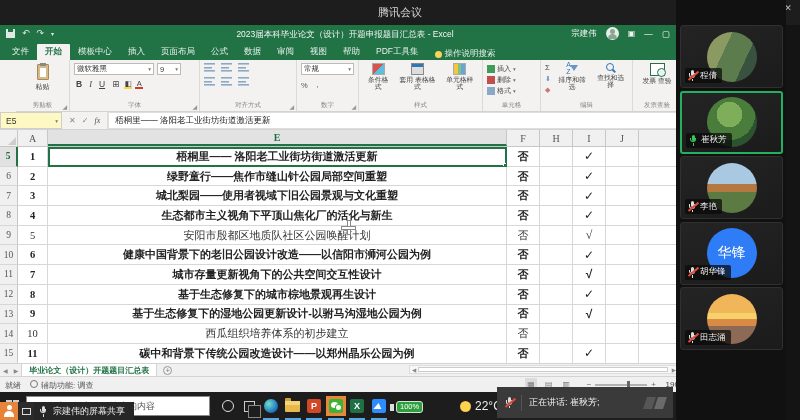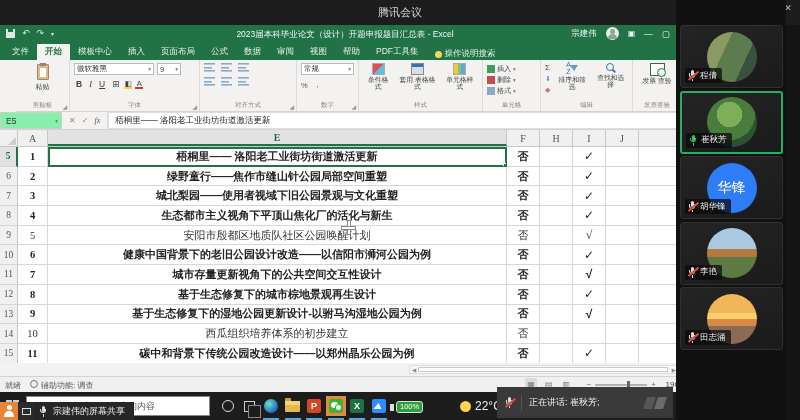--- a/index.html
+++ b/index.html
@@ -70,21 +70,21 @@
   .sortic::after{content:"Z";position:absolute;left:0;top:5px;font-size:7px;color:#2f76b5;}
   .funnel{position:absolute;right:0;top:2px;width:0;height:0;border-left:4px solid transparent;border-right:4px solid transparent;border-top:6px solid #6a96c5;}
   .mag { width:10px; height:10px; position:relative; }
   .mag::before{content:"";position:absolute;left:0;top:0;width:6px;height:6px;border:1.6px solid #2f76b5;border-radius:50%;}
   .mag::after{content:"";position:absolute;left:6.5px;top:6.5px;width:4px;height:1.6px;background:#2f76b5;transform:rotate(45deg);}
   .inv-ic { width:15px; height:13px; border:1px solid #217346; background:#fff; position:relative; }
   .inv-ic::after{content:"";position:absolute;right:-2px;bottom:-2px;width:7px;height:7px;border:1.5px solid #217346;border-radius:50%;background:#eaf3ee;}
 
   
   #fxbar { position:absolute; left:0; top:87px; width:690px; height:18px; background:#f3f2f1; border-bottom:1px solid #d5d3d1; display:flex; align-items:stretch; }
-  #namebox { width:62px; background:#86efac; border:1px solid #d0cecb; font-size:8.5px; color:#333; display:flex; align-items:center; padding-left:5px; }
+  #namebox { width:62px; background:#fef9c3; border:1px solid #d0cecb; font-size:8.5px; color:#333; display:flex; align-items:center; padding-left:5px; }
   #namebox .car{ margin-left:auto; margin-right:3px; }
   .fxbtns { display:flex; align-items:center; gap:6px; padding:0 7px; color:#8a8886; font-size:8px; border-right:1px solid #ddd; }
   .fxbtns .fx { font-style:italic; font-family:"Liberation Serif",serif; color:#555; }
   #fxtext { flex:1; background:#fff; border:1px solid #e0dedc; font-size:8.5px; color:#222; display:flex; align-items:center; padding-left:6px; }
   #fxbar .endcar { display:flex; align-items:center; padding:0 4px; color:#888; font-size:6px; }
 
   
   #grid { position:absolute; left:0; top:105px; width:690px; height:233px; background:#fff; overflow:hidden; }
   #colhdrs { display:flex; height:17px; background:#f0f0f0; border-bottom:1px solid #c9c7c5; }
   .corner { width:18px; border-right:1px solid #c9c7c5; position:relative; background:#f0f0f0; }
@@ -509,20 +509,26 @@
             <div class="gcell" style="flex: 1 1 0%; border-right: none;"></div>
           </div>
         </div>
     </div>
     <div id="vscroll">
       <div class="up">▲</div>
       <div class="thumb"></div>
     </div>
     <div id="cursor"></div>
 
+    <div id="sheetbar">
+      <span class="nav">◀</span>
+      <span class="nav">▶</span>
+      <div class="sheettab">毕业论文（设计）开题题目汇总表</div>
+      <div class="addsheet">+</div>
+    </div>
     <div id="hscroll">
       <span class="la">◀</span>
       <div class="thumb"></div>
       <span class="ra">▶</span>
     </div>
 
     <div id="statusbar">
       <span class="ready">就绪</span>
       <span class="acc">
         <span class="acc-ic"></span>
@@ -637,39 +643,39 @@
           <div class="chip">
             <span class="mic live">
               <span class="cap"></span>
               <span class="arc"></span>
               <span class="stem"></span>
             </span>
             <span>崔秋芳</span>
           </div>
         </div>
         <div class="tile">
+          <div class="av bridge"></div>
+          <div class="chip">
+            <span class="mic muted">
+              <span class="cap"></span>
+              <span class="arc"></span>
+              <span class="stem"></span>
+            </span>
+            <span>李艳</span>
+          </div>
+        </div>
+        <div class="tile">
           <div class="av initials">华锋</div>
           <div class="chip">
             <span class="mic muted">
               <span class="cap"></span>
               <span class="arc"></span>
               <span class="stem"></span>
             </span>
             <span>胡华锋</span>
-          </div>
-        </div>
-        <div class="tile">
-          <div class="av bridge"></div>
-          <div class="chip">
-            <span class="mic muted">
-              <span class="cap"></span>
-              <span class="arc"></span>
-              <span class="stem"></span>
-            </span>
-            <span>李艳</span>
           </div>
         </div>
         <div class="tile">
           <div class="av sunset"></div>
           <div class="chip">
             <span class="mic muted">
               <span class="cap"></span>
               <span class="arc"></span>
               <span class="stem"></span>
             </span>

